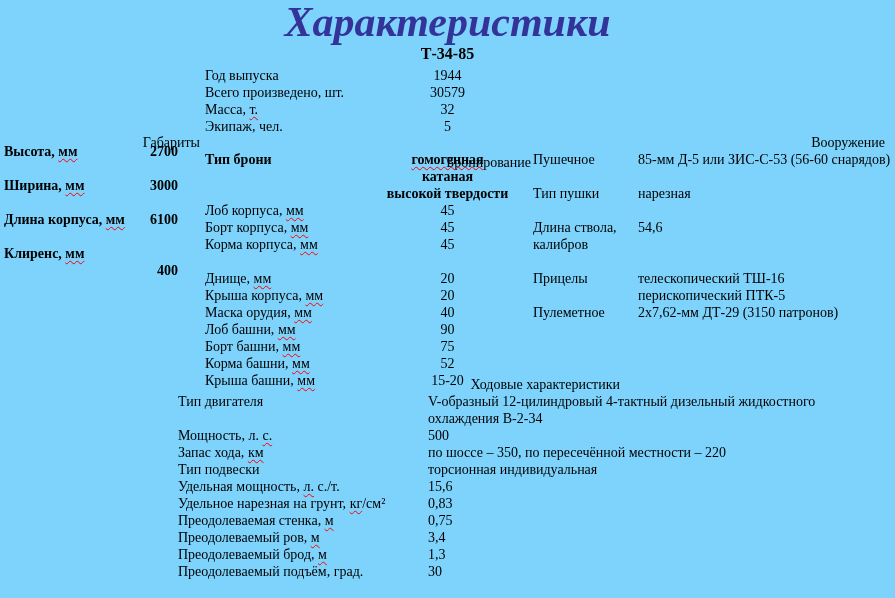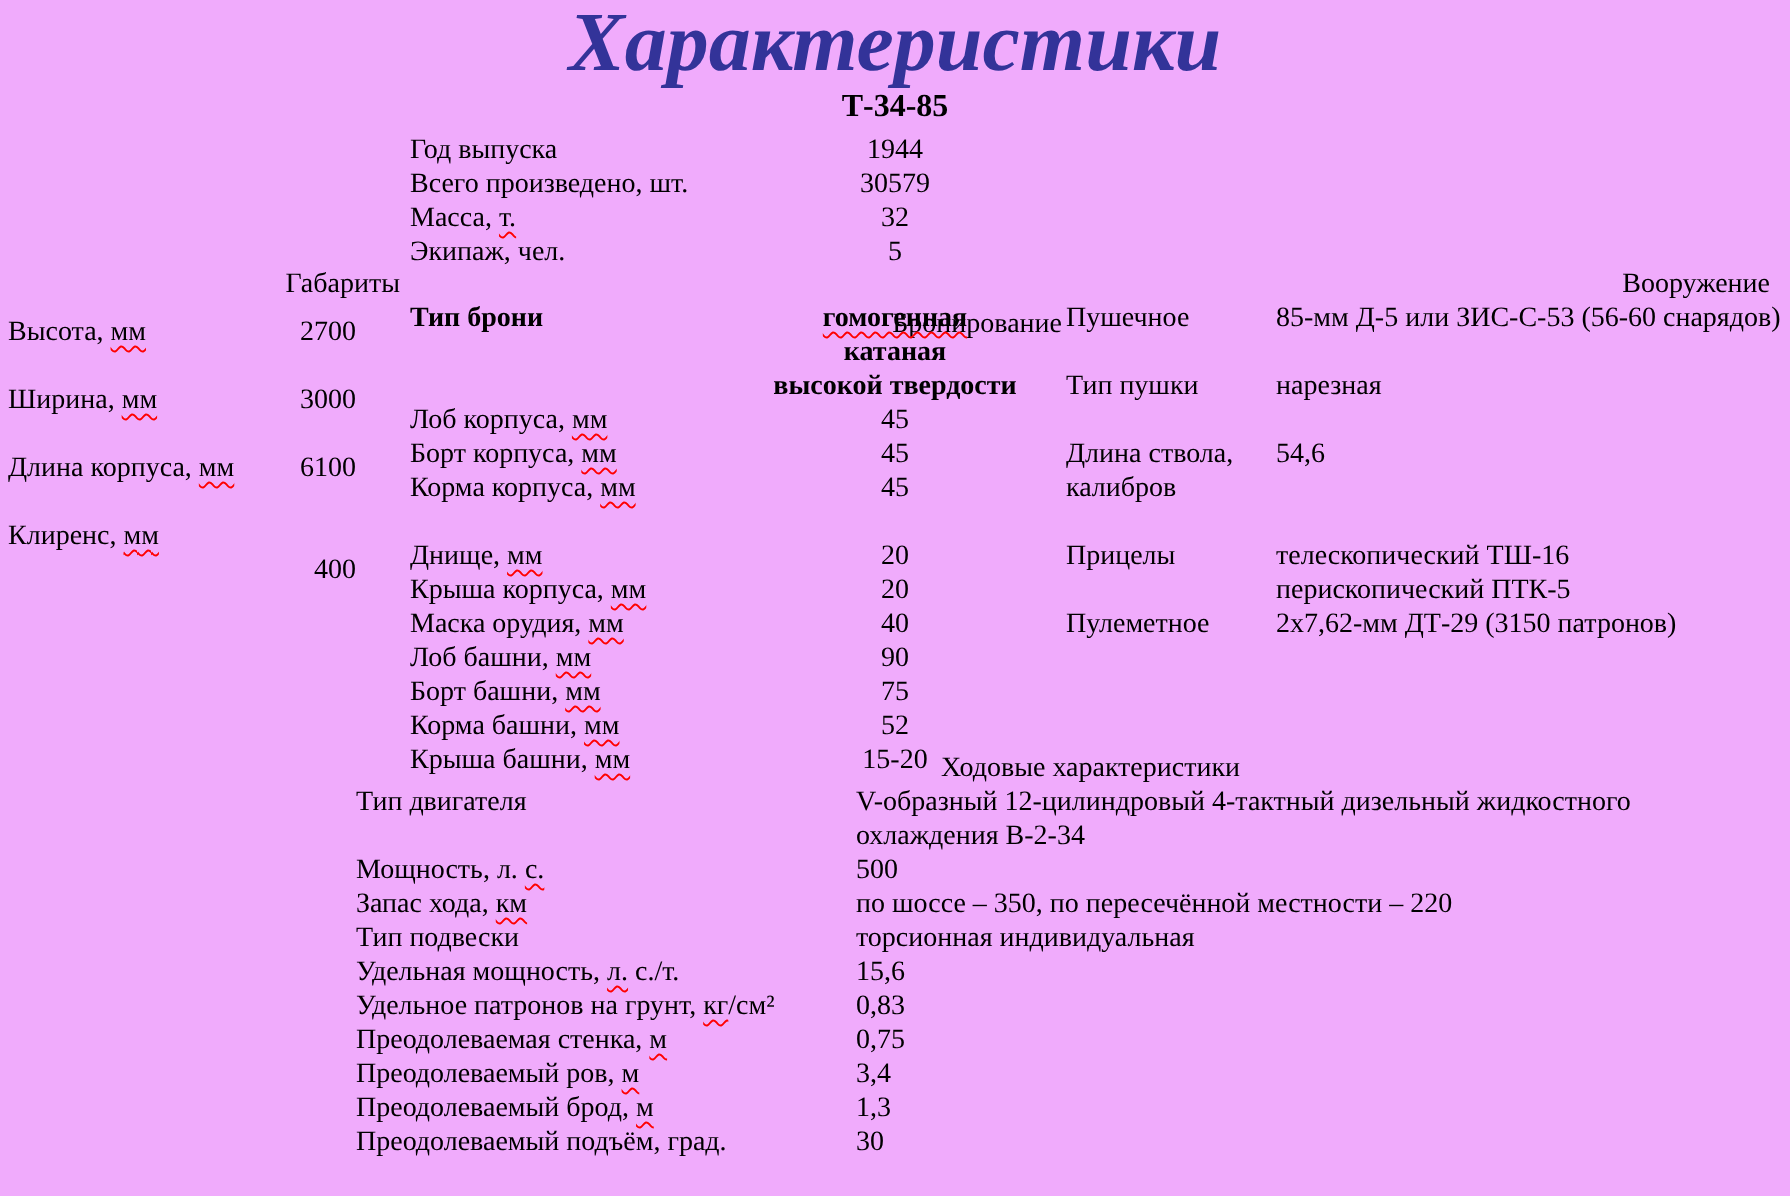--- a/index.html
+++ b/index.html
@@ -1,17 +1,17 @@
 <!DOCTYPE html>
 <html><head>
 <meta charset="utf-8">
 <style>
   html,body{margin:0;padding:0;background:#808080;}
   .slide{
-    position:relative;width:895px;height:598px;background:#f0abfc;
+    position:relative;width:895px;height:598px;background:#7dd3fc;
     font-family:"Liberation Serif","DejaVu Serif",serif;
     font-size:14px;line-height:17px;color:#000;overflow:hidden;
   }
   .abs{position:absolute;}
   .title{
     top:0;left:0;width:895px;text-align:center;
     font-size:42px;line-height:44px;font-weight:bold;font-style:italic;color:#333399;
   }
   .subtitle{top:43px;left:0;width:895px;text-align:center;font-size:16px;line-height:22px;font-weight:bold;}
   .hdr{font-weight:normal;text-align:right;}
@@ -26,21 +26,21 @@
   .h34{min-height:34px;}
   
   .general{left:205px;top:67px;}
   .general .lab{width:180px;}
   .general .val{width:125px;text-align:center;}
   
   .hdr-dims{left:0;top:134px;width:200px;}
   .hdr-armor{left:205px;top:134px;width:326px;margin-top:20px;}
   .hdr-armament{left:533px;top:134px;width:352px;}
   
-  .dims{left:4px;top:158px;}
+  .dims{left:4px;top:143px;font-weight:bold;}
   .dims .lab{width:146px;}
   .dims .val{width:28px;text-align:right;}
   
   .armor{left:205px;top:151px;}
   .armor .lab{width:180px;}
   .armor .val{width:125px;text-align:center;}
   
   .armament{left:533px;top:151px;}
   .armament .lab{width:105px;}
   .armament .val{width:257px;}
@@ -194,21 +194,21 @@
     </div>
     <div class="row">
       <div class="c lab"><span>Тип подвески</span><span class="sp"></span><span></span></div>
       <div class="c val">торсионная индивидуальная</div>
     </div>
     <div class="row">
       <div class="c lab"><span>Удельная мощность, </span><span class="sp">л.</span><span> с./т.</span></div>
       <div class="c val">15,6</div>
     </div>
     <div class="row">
-      <div class="c lab"><span>Удельное патронов на грунт, </span><span class="sp">кг</span><span>/см²</span></div>
+      <div class="c lab"><span>Удельное нарезная на грунт, </span><span class="sp">кг</span><span>/см²</span></div>
       <div class="c val">0,83</div>
     </div>
     <div class="row">
       <div class="c lab"><span>Преодолеваемая стенка, </span><span class="sp">м</span><span></span></div>
       <div class="c val">0,75</div>
     </div>
     <div class="row">
       <div class="c lab"><span>Преодолеваемый ров, </span><span class="sp">м</span><span></span></div>
       <div class="c val">3,4</div>
     </div>

